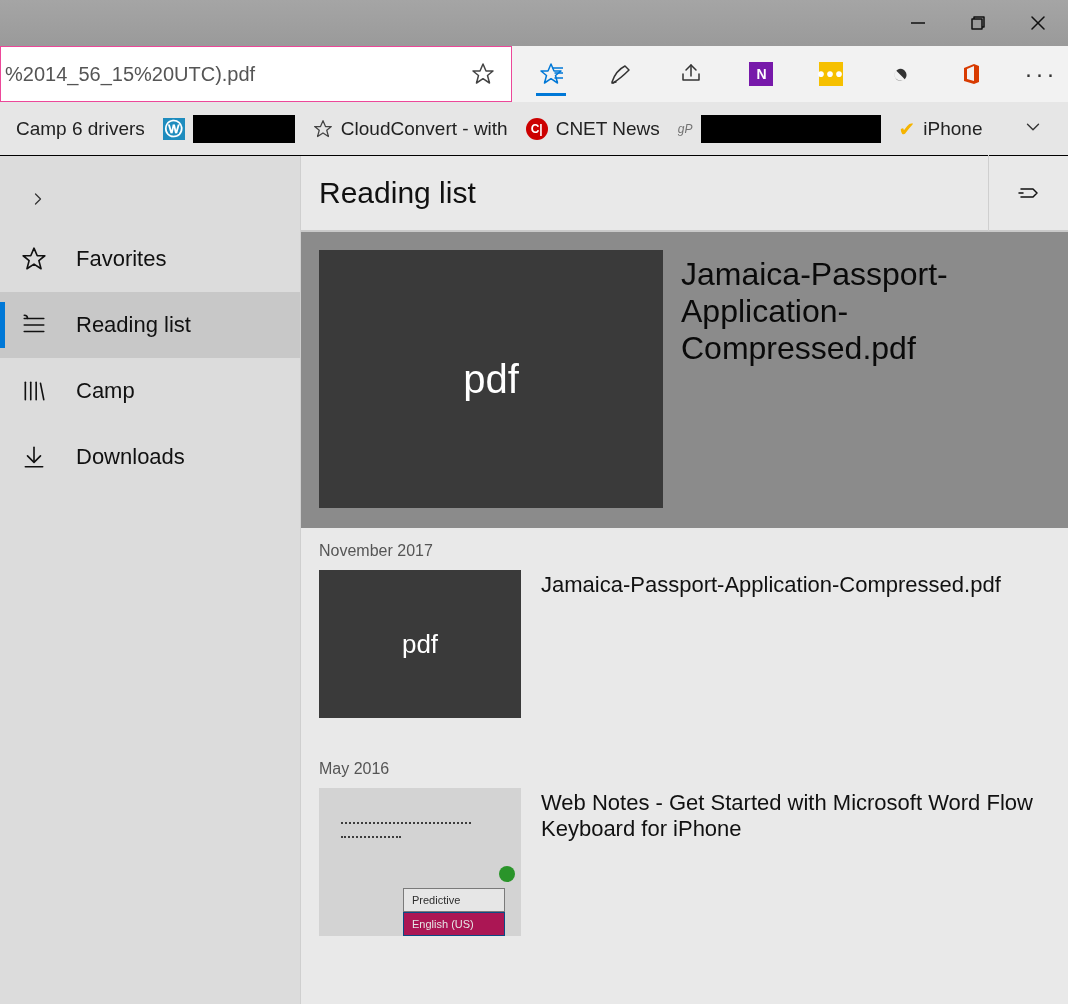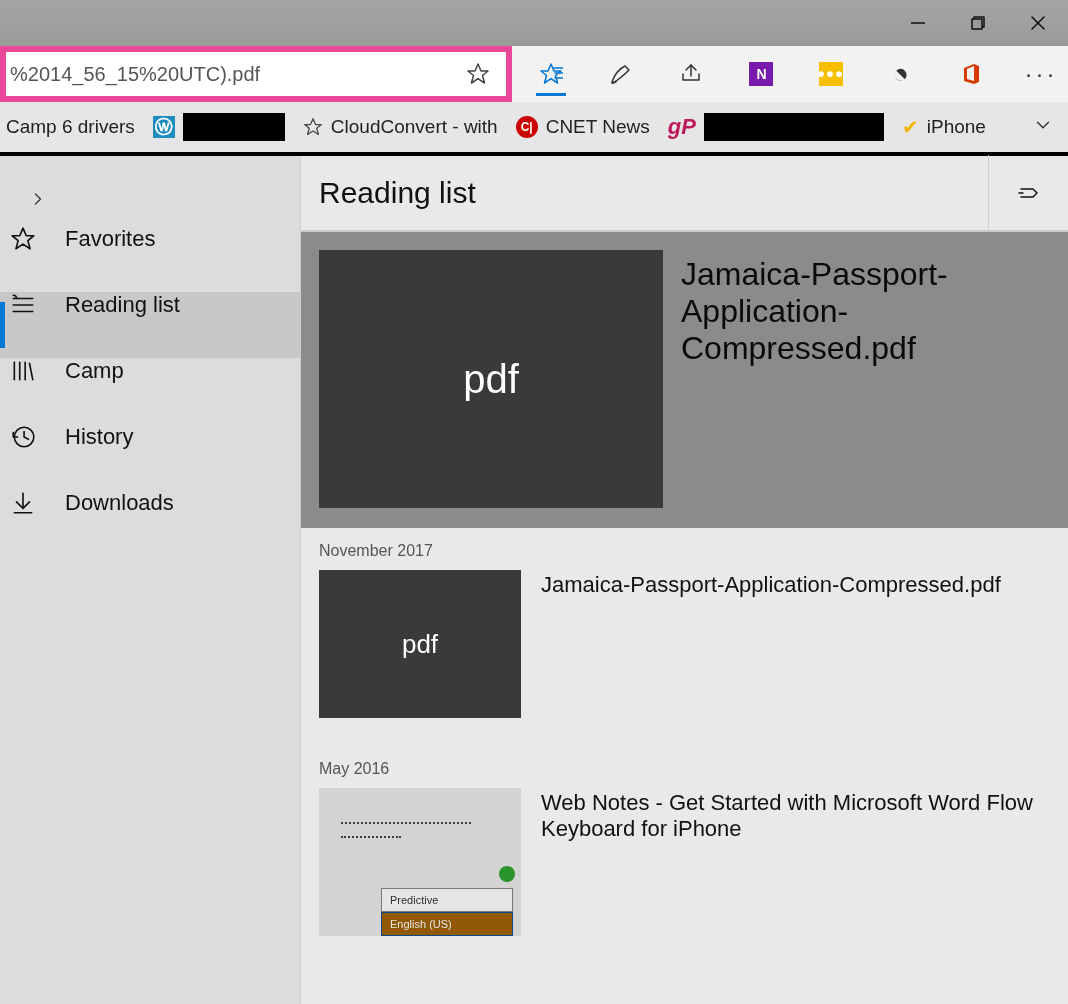--- a/index.html
+++ b/index.html
@@ -7,52 +7,52 @@
   .root { width: 1068px; height: 1004px; display: flex; flex-direction: column; }
 
   
   .titlebar { height: 46px; background: linear-gradient(#a5a5a5,#9a9a9a); display:flex; justify-content:flex-end; align-items:center; }
   .titlebar .win-btn { width:60px; height:46px; display:flex; align-items:center; justify-content:center; color:#111; }
   .titlebar .win-btn svg { width:14px; height:14px; }
   .titlebar .win-btn.min svg { width:14px; height:2px; }
 
   
   .urlrow { height:56px; background:#f2f2f2; display:flex; align-items:stretch; }
-  .urlbox { flex: 0 0 512px; background:#fff; border:6px solid #ec4899; display:flex; align-items:center; padding:0 8px 0 0; }
+  .urlbox { flex: 0 0 512px; background:#fff; border:1px solid #ec4899; display:flex; align-items:center; padding:0 8px 0 0; }
   .urlbox .urltext { flex:1; color:#555; font-size:20px; padding-left:4px; overflow:hidden; white-space:nowrap; }
   .urlbox .fav { width:40px; display:flex; justify-content:center; }
   .toolrow { flex:1; display:flex; align-items:center; padding-left:18px; gap:28px; }
   .tbtn { width:42px; height:56px; display:flex; align-items:center; justify-content:center; position:relative; }
   .tbtn.active::after { content:""; position:absolute; left:6px; right:6px; bottom:6px; height:3px; background:#0078d7; }
   .tbtn svg { width:24px; height:24px; }
   .sq-icon { width:24px; height:24px; display:flex; align-items:center; justify-content:center; font-size:14px; font-weight:700; color:#fff; letter-spacing:-1px; }
   .sq-onenote { background:#7719aa; }
   .sq-lastpass { background:#f6c000; font-size:20px; letter-spacing:2px; line-height:1;}
   .tbtn .dots{ font-size:24px; color:#333; letter-spacing:3px;}
   .ublock-icon { font-size:28px; color:#333; transform:rotate(45deg); }
 
   
-  .bkbar { height:54px; background:#e6e6e6; display:flex; align-items:center; padding:0 0; gap:6px; overflow:hidden; border-bottom:4px solid #000000;}
+  .bkbar { height:54px; background:#e6e6e6; display:flex; align-items:center; padding:0 10px; gap:6px; overflow:hidden; border-bottom:1px solid #000000;}
   .bk { display:flex; align-items:center; gap:8px; font-size:19px; color:#222; white-space:nowrap; padding:4px 6px;}
   .bk-ico { width:22px; height:22px; display:flex; align-items:center; justify-content:center; font-size:13px; font-weight:700; color:#fff;}
   .bk-black { width:102px; height:28px; background:#000;}
   .bk-black.wide { width:180px;}
   .wp-ico{ background:#1e8cbe; font-size:18px;}
   .cnet-ico{ background:#c00; border-radius:50%; font-size:12px;}
-  .gp-ico{ color:#be185d; font-size:22px; font-style:italic; font-weight:700;}
+  .gp-ico{ color:#737373; font-size:12px; font-style:italic; font-weight:400;}
   .norton-ico{ color:#f5b400; font-size:20px;}
   .bk-chevron { margin-left:auto; padding-right:14px;}
 
   
   .main { flex:1; display:flex; background:#dcdcdc; }
 
   
   .sidebar { width:300px; background:#dcdcdc; display:flex; flex-direction:column; padding-top:16px;}
   .sidebar .collapse { height:54px; display:flex; align-items:center; padding-left:28px;}
-  .sidebar .navitem { height:66px; display:flex; align-items:flex-start; gap:28px; padding-left:9px; font-size:22px; color:#111;}
+  .sidebar .navitem { height:66px; display:flex; align-items:center; gap:28px; padding-left:20px; font-size:22px; color:#111;}
   .sidebar .navitem .nav-icon{ width:28px; display:flex; justify-content:center;}
   .sidebar .navitem.selected { background:#c8c8c8; position:relative;}
   .sidebar .navitem.selected::before { content:""; position:absolute; left:0; top:10px; bottom:10px; width:5px; background:#0078d7;}
 
   
   .content { flex:1; background:#e9e9e9; display:flex; flex-direction:column; border-left:1px solid #cfcfcf;}
   .content-header { height:76px; display:flex; align-items:center; border-bottom:2px solid #c9c9c9; padding-left:18px;}
   .content-header h1 { font-size:30px; font-weight:400; color:#111; flex:1;}
   .pinbox{ width:80px; height:76px; display:flex; align-items:center; justify-content:center; border-left:1px solid #cfcfcf;}
 
@@ -64,23 +64,23 @@
   
   .groupdate{ font-size:16px; color:#555; padding:14px 0 10px 18px;}
   .li-row { display:flex; gap:20px; padding:0 18px 28px 18px;}
   .li-thumb{ width:202px; height:148px; background:#3a3a3a; display:flex; align-items:center; justify-content:center; color:#fff; font-size:26px; font-weight:300;}
   .li-title{ flex:1; font-size:22px; color:#111; padding-top:2px;}
 
   
   .webnote-thumb{ width:202px; height:148px; background:#eaeaea; position:relative; overflow:hidden; filter:brightness(0.9);}
   .webnote-thumb .l1{position:absolute; top:34px; left:22px; width:130px; border-top:2px dotted #444;}
   .webnote-thumb .l2{position:absolute; top:48px; left:22px; width:60px; border-top:2px dotted #444;}
-  .webnote-thumb .card{position:absolute; right:8px; bottom:0; width:132px;}
+  .webnote-thumb .card{position:absolute; right:16px; bottom:0; width:102px;}
   .webnote-thumb .seg{height:24px; border:1px solid #888; background:#fff; font-size:11px; color:#333; display:flex; align-items:center; padding-left:8px;}
-  .webnote-thumb .seg.blue{background:#a16207; color:#fff; border-color:#0b5394;}
+  .webnote-thumb .seg.blue{background:#be185d; color:#fff; border-color:#0b5394;}
   .webnote-thumb .dot{position:absolute; top:78px; right:6px; width:16px; height:16px; background:#2fa52f; border-radius:50%;}
 
   svg{ fill:none; stroke:currentColor; stroke-width:1.5; stroke-linecap:round; stroke-linejoin:round;}
 </style>
 </head>
 <body>
 
 <div class="root">
 
   <div class="titlebar">
@@ -222,30 +222,20 @@
           <svg viewBox="0 0 24 24" width="26" height="26" style="color:#111">
               <line x1="4" y1="4" x2="4" y2="20"></line>
               <line x1="9" y1="4" x2="9" y2="20"></line>
               <line x1="14" y1="4" x2="14" y2="20"></line>
               <line x1="18" y1="5" x2="21" y2="20"></line>
             </svg>
         </span>
         <span>Camp</span>
       </div>
 
-      <div class="navitem">
-        <span class="nav-icon">
-          <svg viewBox="0 0 24 24" width="26" height="26" style="color:#111">
-              <circle cx="13" cy="12" r="9"></circle>
-              <polyline points="13 7 13 12 17 14"></polyline>
-              <polyline points="3 8 3 12 7 12"></polyline>
-            </svg>
-        </span>
-        <span>History</span>
-      </div>
 
       <div class="navitem">
         <span class="nav-icon">
           <svg viewBox="0 0 24 24" width="26" height="26" style="color:#111">
               <line x1="12" y1="3" x2="12" y2="16"></line>
               <polyline points="6 11 12 17 18 11"></polyline>
               <line x1="4" y1="21" x2="20" y2="21"></line>
             </svg>
         </span>
         <span>Downloads</span>

